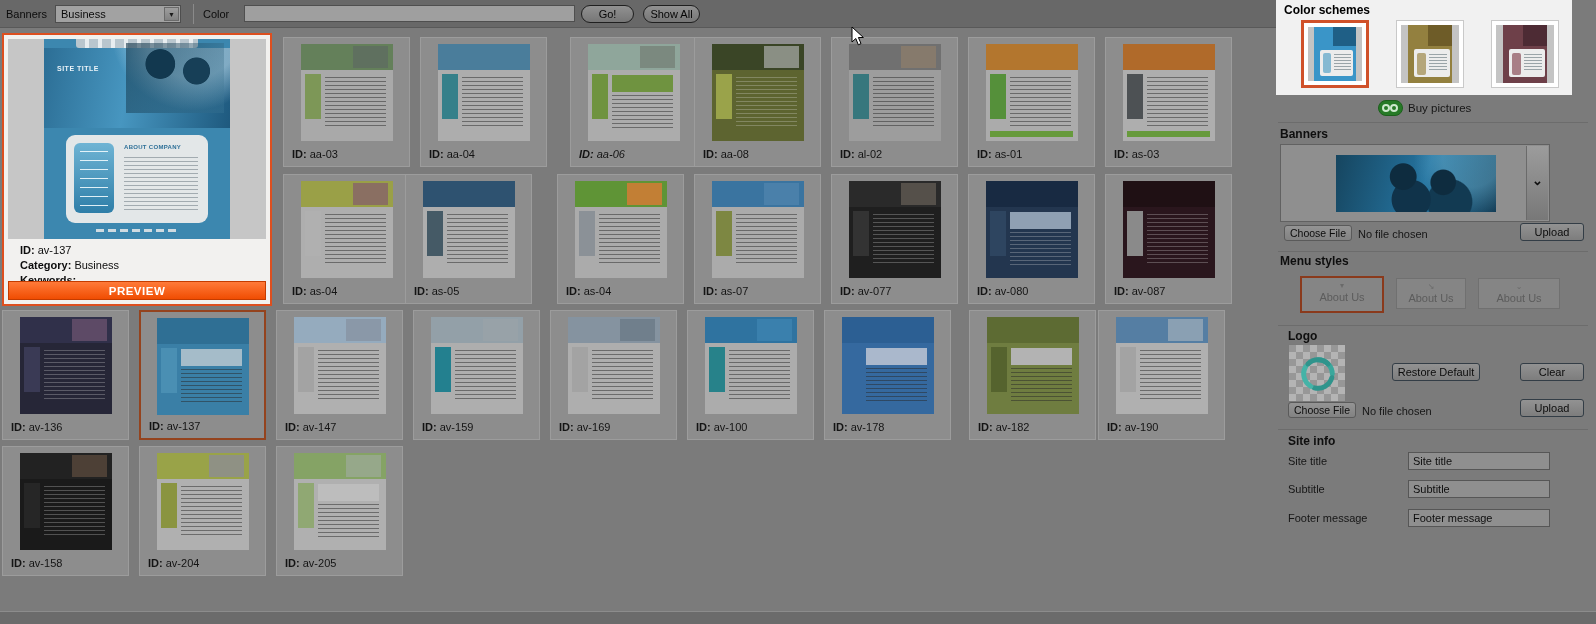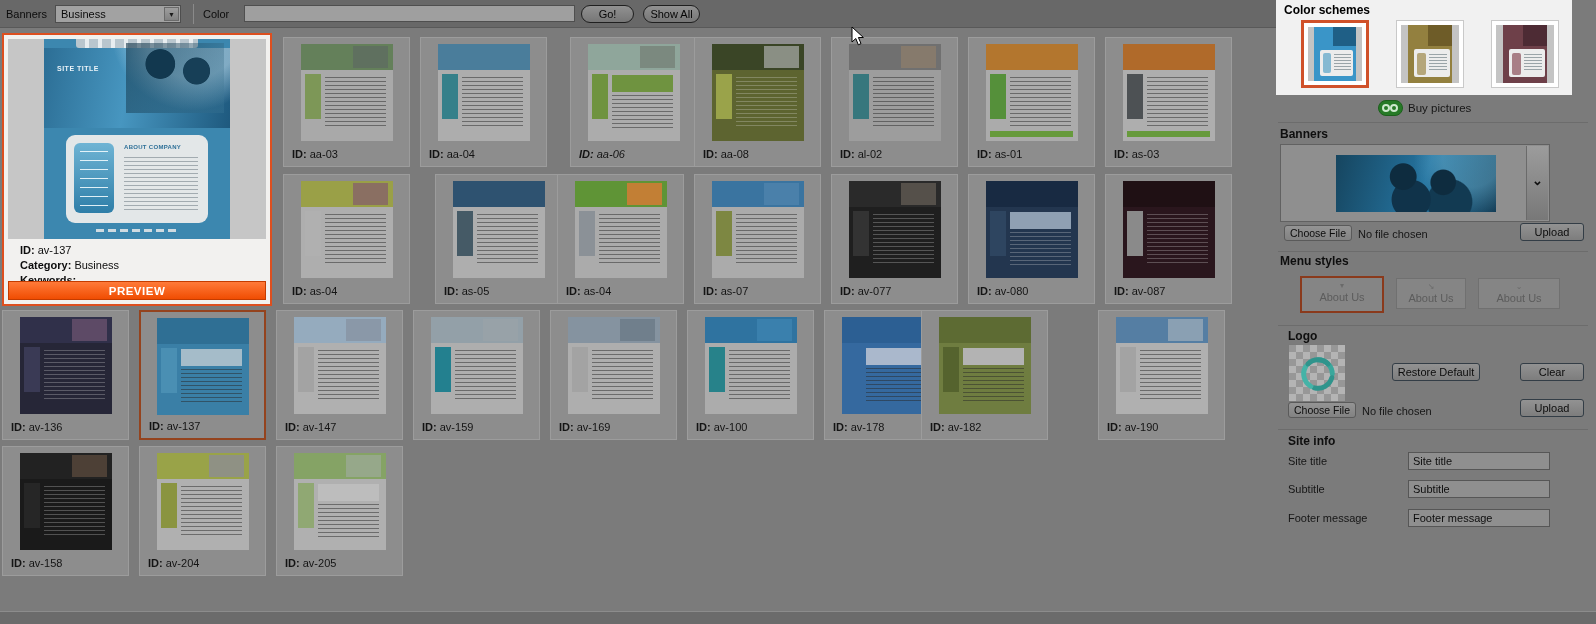--- a/index.html
+++ b/index.html
@@ -216,21 +216,21 @@
       </div>
       <div class="cell" style="left: 283px; top: 174px;">
         <div class="thumb" style="background: rgb(174, 174, 174);">
           <i style="left: 0px; right: 0px; top: 0px; height: 27%; background: rgb(154, 160, 71);"></i>
           <i style="right: 5%; top: 2%; width: 38%; height: 23%; background: rgb(138, 111, 98);"></i>
           <i style="left: 5%; top: 31%; width: 17%; height: 46%; background: rgb(176, 176, 176);"></i>
           <i class="lines" style="inset: 34% 7% 12% 27%;"></i>
         </div>
         <div class="idline"><b>ID:</b><span> as-04</span></div>
       </div>
-      <div class="cell" style="left: 435px; top: 174px;">
+      <div class="cell" style="left: 405px; top: 174px;">
         <div class="thumb" style="background: rgb(174, 174, 174);">
           <i style="left: 0px; right: 0px; top: 0px; height: 27%; background: rgb(46, 82, 112);"></i>
           <i style="left: 5%; top: 31%; width: 17%; height: 46%; background: rgb(69, 90, 102);"></i>
           <i class="lines" style="inset: 34% 7% 12% 27%;"></i>
         </div>
         <div class="idline"><b>ID:</b><span> as-05</span></div>
       </div>
       <div class="cell" style="left: 557px; top: 174px;">
         <div class="thumb" style="background: rgb(171, 171, 171);">
           <i style="left: 0px; right: 0px; top: 0px; height: 27%; background: rgb(95, 148, 54);"></i>
@@ -331,21 +331,21 @@
       </div>
       <div class="cell" style="left: 824px; top: 310px;">
         <div class="thumb" style="background: rgb(53, 105, 159);">
           <i style="left: 0px; right: 0px; top: 0px; height: 27%; background: rgb(44, 95, 147);"></i>
           <i style="left: 5%; top: 31%; width: 17%; height: 46%; background: rgb(53, 105, 159);"></i>
           <i style="left: 27%; right: 7%; top: 32%; height: 17%; background: rgb(170, 184, 204);"></i>
           <i class="lines" style="inset: 53% 7% 12% 27%;"></i>
         </div>
         <div class="idline"><b>ID:</b><span> av-178</span></div>
       </div>
-      <div class="cell" style="left: 921px; top: 310px; text-align: center;">
+      <div class="cell" style="left: 969px; top: 310px; text-align: center;">
         <div class="thumb" style="background: rgb(111, 125, 64);">
           <i style="left: 0px; right: 0px; top: 0px; height: 27%; background: rgb(93, 107, 51);"></i>
           <i style="left: 5%; top: 31%; width: 17%; height: 46%; background: rgb(85, 99, 46);"></i>
           <i style="left: 27%; right: 7%; top: 32%; height: 17%; background: rgb(179, 179, 179);"></i>
           <i class="lines" style="inset: 53% 7% 12% 27%;"></i>
         </div>
         <div class="idline"><b>ID:</b><span> av-182</span></div>
       </div>
       <div class="cell" style="left: 1098px; top: 310px;">
         <div class="thumb" style="background: rgb(176, 176, 176);">

